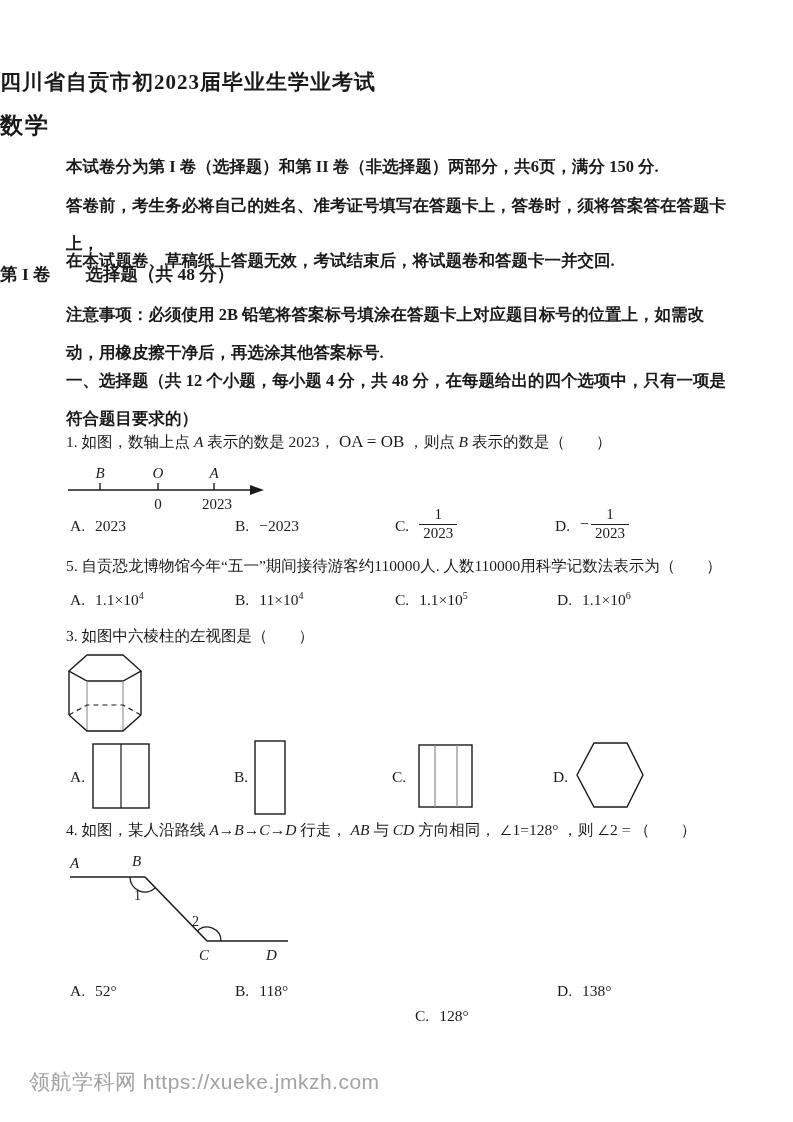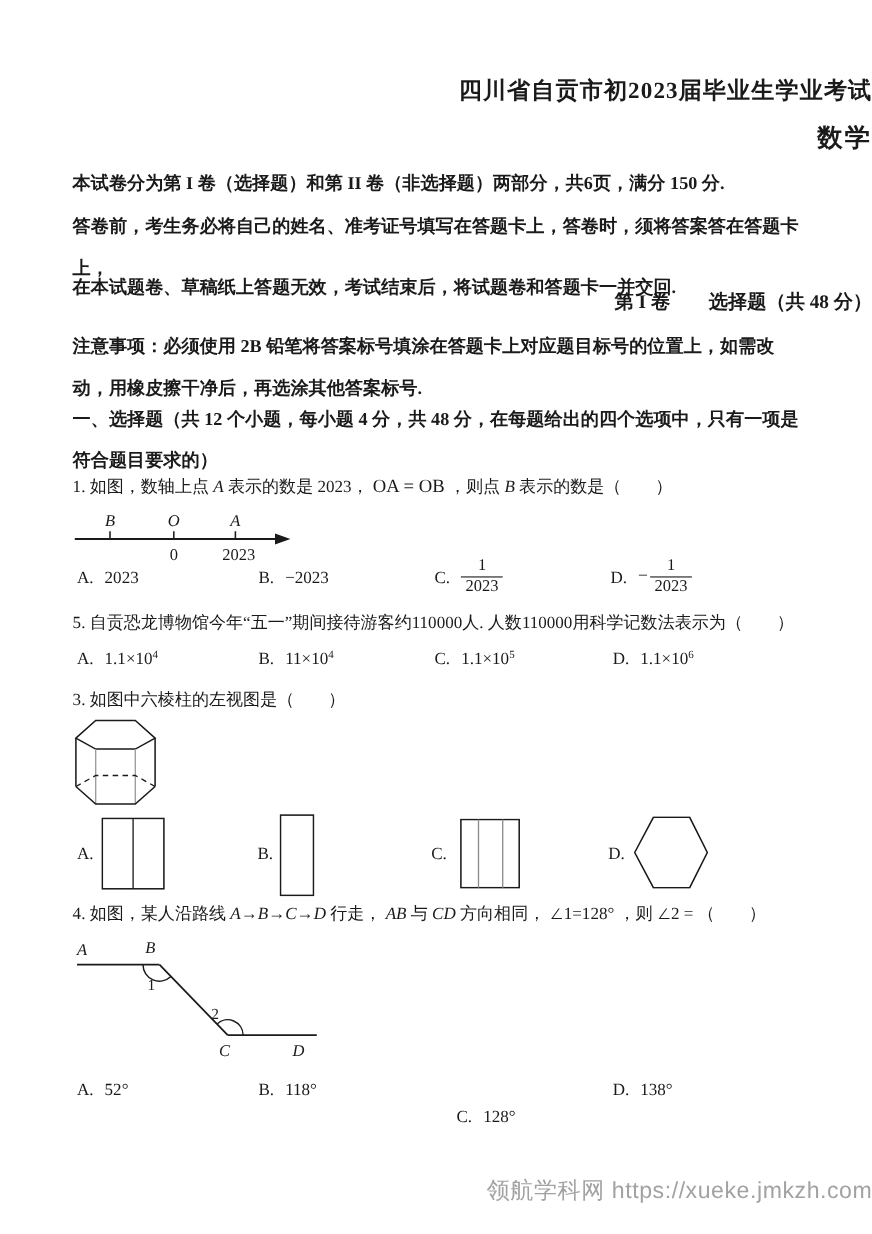--- a/index.html
+++ b/index.html
@@ -5,21 +5,21 @@
   html,body{margin:0;padding:0;background:#ffffff;}
   .page{
     position:relative;
     width:793px;height:1122px;
     background:#ffffff;
     font-family:"Liberation Serif", serif;
     color:#1a1a1a;
     overflow:hidden;
   }
   .abs{position:absolute;}
-  .center{left:0;right:0;text-align:right;}
+  .center{left:0;right:0;text-align:left;}
   .bold{font-weight:bold;}
   .title{font-size:21px;letter-spacing:1px;}
   .subject{font-size:23px;letter-spacing:2px;}
   .para{left:66px;width:666px;font-size:16.5px;line-height:38px;font-weight:bold;}
   .qtext{left:66px;width:680px;font-size:15.5px;white-space:nowrap;}
   .math{font-style:italic;font-family:"Liberation Serif", serif;}
   .eq{font-size:17px;}
   .optrow .cell{position:absolute;white-space:nowrap;font-size:15.5px;}
   .optlabel{margin-right:10px;}
   .sup{font-size:10px;vertical-align:6px;}
@@ -27,20 +27,21 @@
   .frac .num{display:block;padding:0 4px 1px 4px;border-bottom:1.4px solid #1a1a1a;}
   .frac .den{display:block;padding:1px 4px 0 4px;}
   .negsign{display:inline-block;vertical-align:middle;position:relative;top:-2px;margin-right:2px;font-size:16px;}
   .vcell{display:flex;align-items:center;height:46px;}
   .figlabel{font-size:15.5px;}
   .watermark{
     font-family:"Liberation Sans", sans-serif;
     font-size:21px;
     color:#a2a2a2;
     letter-spacing:0.5px;
+    padding-left:29px;
   }
   svg text{font-family:"Liberation Serif", serif;}
   svg .it{font-style:italic;}
 </style>
 </head>
 <body>
 
 <div class="page">
 
   <div class="abs center title bold" style="top:68px;">四川省自贡市初2023届毕业生学业考试</div>

